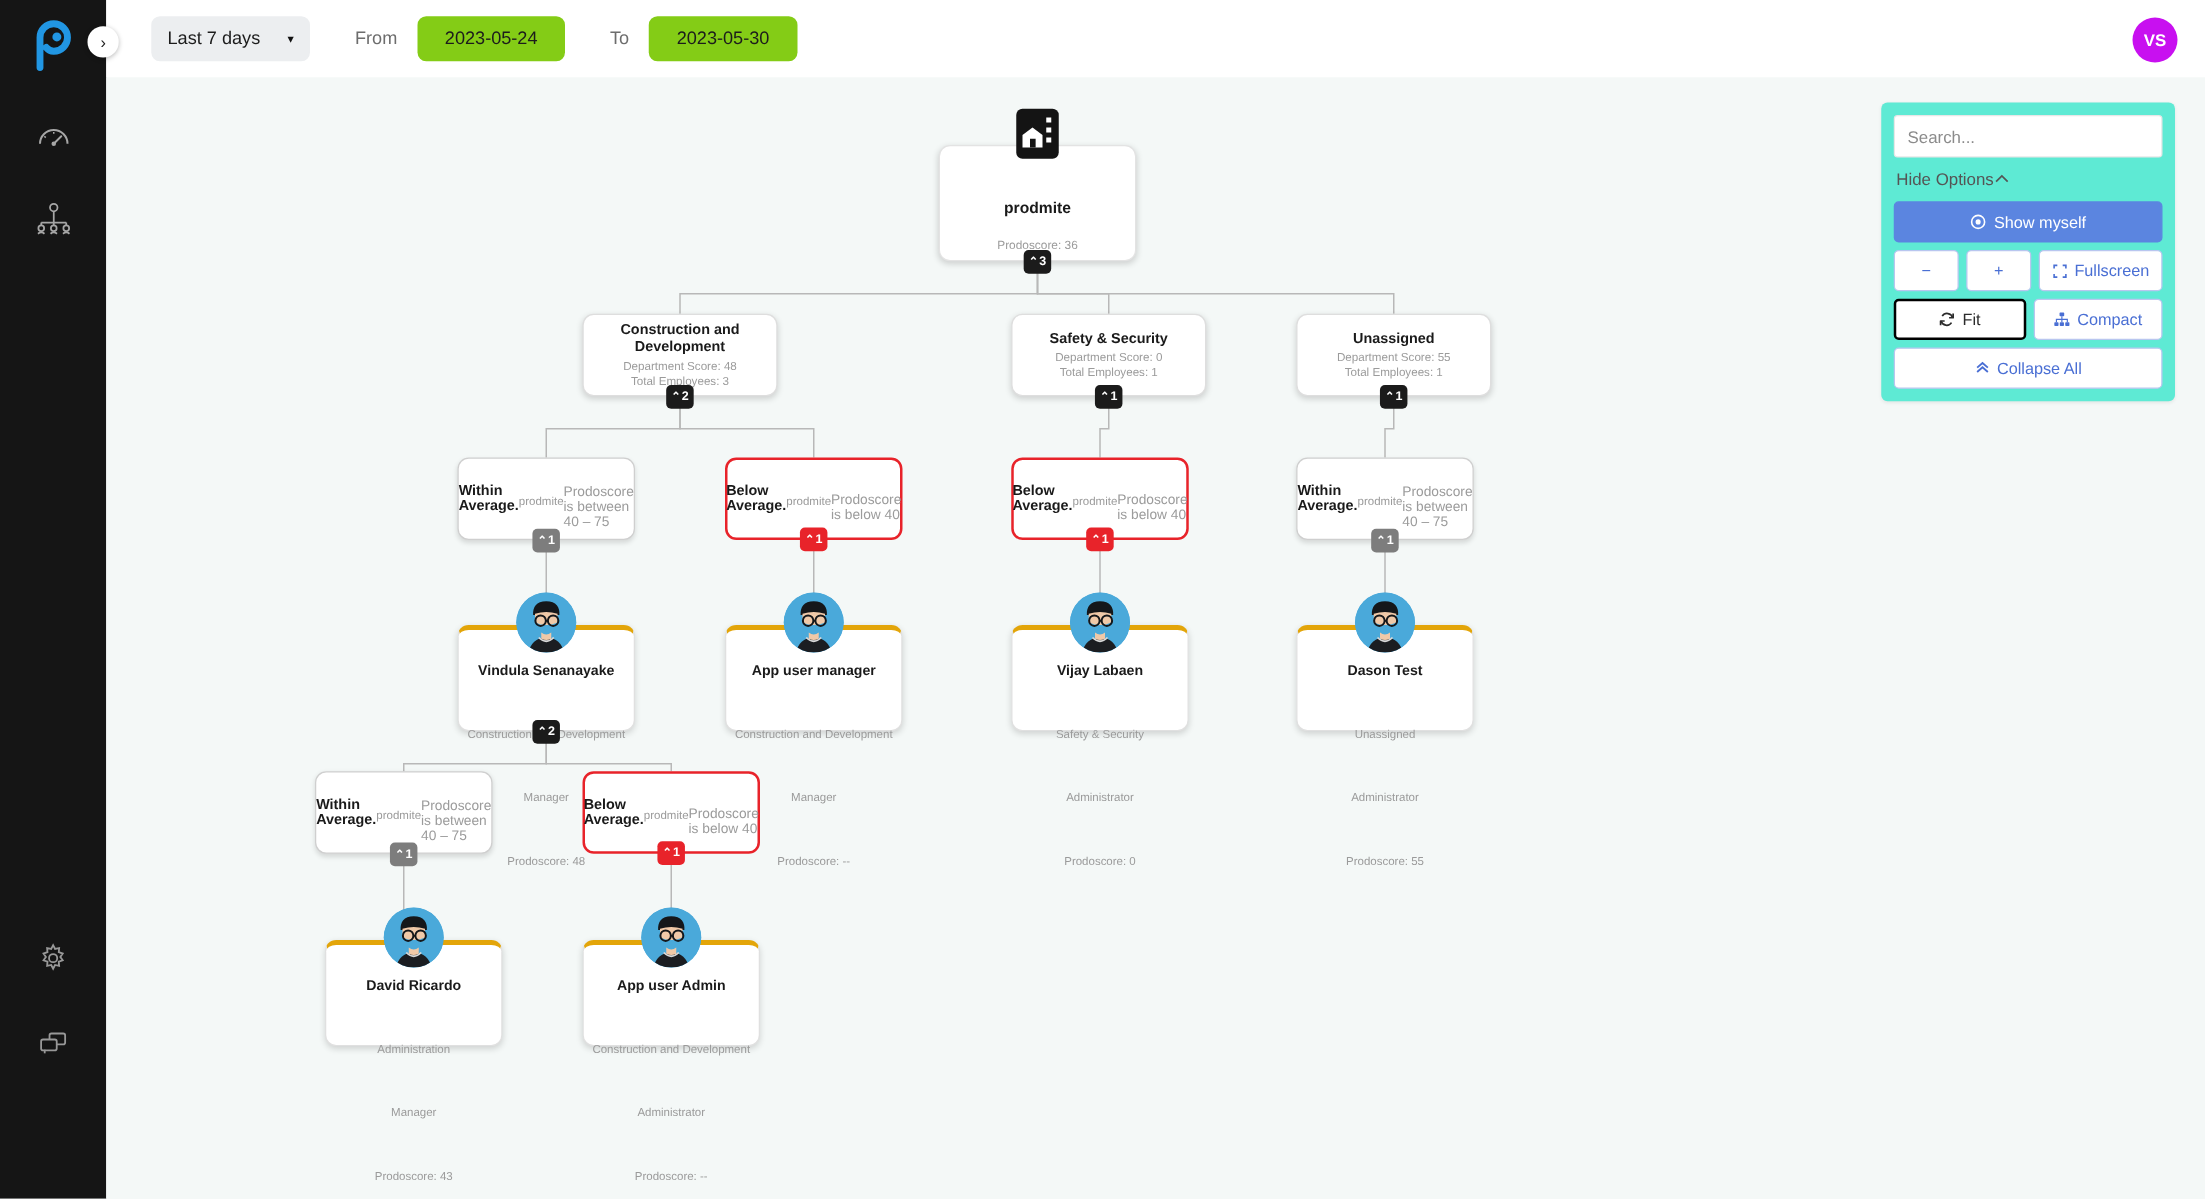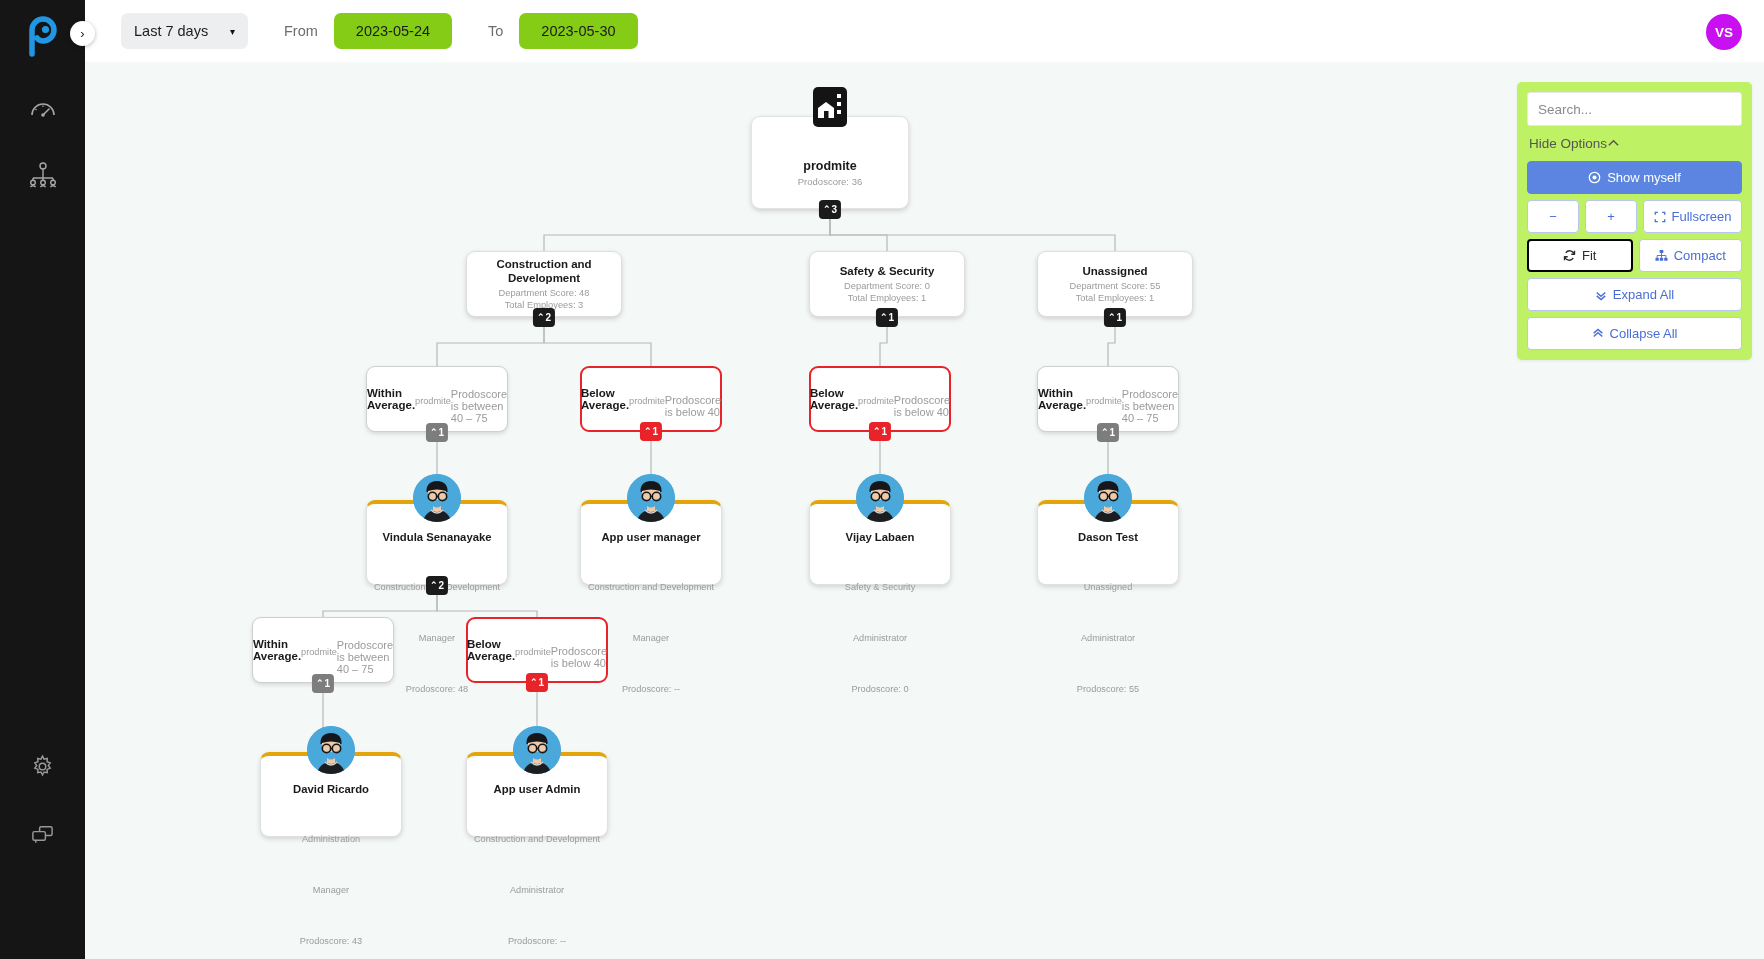--- a/index.html
+++ b/index.html
@@ -69,21 +69,21 @@
   .node { position: absolute; background:#fff; border-radius: 9px; }
 
   .node-root {
     width: 158px; height: 93px;
     border: 1px solid #e3e3e3;
     box-shadow: 0 2px 5px rgba(0,0,0,.16);
     display:flex; flex-direction:column; align-items:center;
   }
   .root-logo { margin-top: -33px; width: 46px; height: 46px; }
   .root-name { margin-top: 29px; font-size: 12.5px; font-weight: 700; color:#1a1a1a; }
-  .root-sub { margin-top: 3px; font-size: 9.5px; color:#9b9b9b; }
+  .root-sub { margin-top: 18px; font-size: 9.5px; color:#9b9b9b; }
 
   .node-dept {
     width: 156px; height: 66px;
     border: 1px solid #dedede;
     box-shadow: 0 2px 5px rgba(0,0,0,.16);
     display:flex; flex-direction:column; align-items:center; justify-content:center;
   }
   .dept-name { font-size: 11.5px; font-weight:700; color:#1a1a1a; text-align:center; line-height: 1.22; }
   .dept-line { font-size: 9.3px; color:#9b9b9b; margin-top: 2px; line-height: 1.32; }
 
@@ -122,22 +122,22 @@
     font-size: 10px; font-weight: 700;
     display:flex; align-items:center; justify-content:center; gap:1px;
     cursor:pointer; z-index: 4;
   }
   .badge.gray { background:#7d7d7d; }
   .badge.red  { background:#e8232a; }
   .badge .chev { font-size: 9px; line-height: 1; }
 
   
   .panel {
-    position:absolute; right: 12px; top: 20px;
-    width: 235px; background:#bef264;
+    position:absolute; right: 24px; top: 20px;
+    width: 235px; background:#5eead4;
     border-radius: 5px; padding: 10px;
     box-shadow: 0 1px 3px rgba(0,0,0,.07);
   }
   .search-input {
     width: 100%; height: 34px; background:#fff;
     border: 1px solid #e7e7e7; border-radius: 3px;
     padding: 0 10px; font-size: 13.5px; color:#4a4a4a;
     font-family: "Liberation Sans", sans-serif;
   }
   .search-input::placeholder { color:#8b8b8b; }
@@ -518,29 +518,20 @@
               <rect x="0.5" y="9.5" width="3.6" height="3.2" rx=".6"></rect>
               <rect x="5.2" y="9.5" width="3.6" height="3.2" rx=".6"></rect>
               <rect x="9.9" y="9.5" width="3.6" height="3.2" rx=".6"></rect>
               <path d="M7 4.2 V7 M2.3 9.5 V7 H11.7 V9.5 M7 7 V9.5" stroke="#4a6fd4" stroke-width="1" fill="none"></path>
             </svg>
           </span>
           <span>Compact</span>
         </div>
       </div>
 
-      <div class="btn btn-full">
-        <span>
-          <svg viewBox="0 0 14 14" width="12" height="12" stroke="#4a6fd4" fill="none" stroke-width="1.7">
-            <path d="M2 4 L7 8.4 L12 4"></path>
-              <path d="M2 8 L7 12.4 L12 8"></path>
-          </svg>
-        </span>
-        <span>Expand All</span>
-      </div>
 
       <div class="btn btn-full">
         <span>
           <svg viewBox="0 0 14 14" width="12" height="12" stroke="#4a6fd4" fill="none" stroke-width="1.7">
             <path d="M2 10 L7 5.6 L12 10"></path>
               <path d="M2 6 L7 1.6 L12 6"></path>
           </svg>
         </span>
         <span>Collapse All</span>
       </div>

